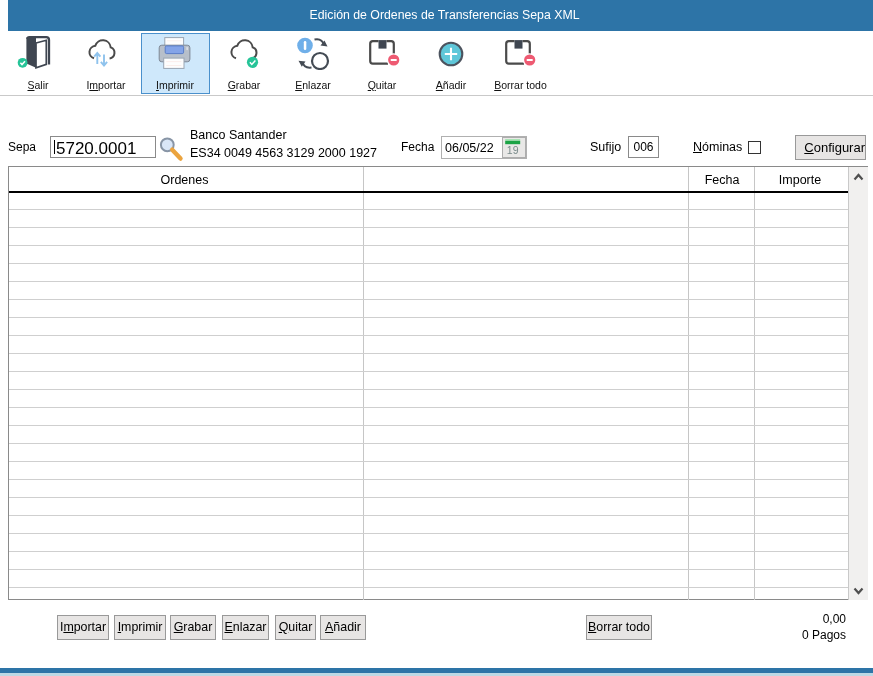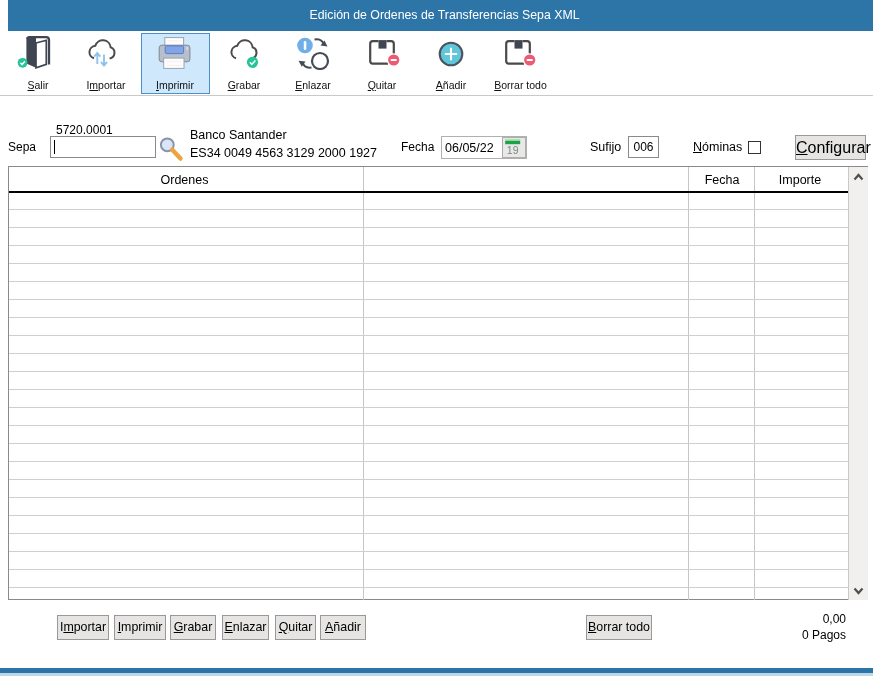--- a/index.html
+++ b/index.html
@@ -86,21 +86,21 @@
 <div class="abs lbl" style="left:135px;top:79px;width:80px"><span class="u">I</span>mprimir</div>
 <div class="abs lbl" style="left:204px;top:79px;width:80px"><span class="u">G</span>rabar</div>
 <div class="abs lbl" style="left:273px;top:79px;width:80px"><span class="u">E</span>nlazar</div>
 <div class="abs lbl" style="left:342px;top:79px;width:80px"><span class="u">Q</span>uitar</div>
 <div class="abs lbl" style="left:411px;top:79px;width:80px"><span class="u">A</span>ñadir</div>
 <div class="abs lbl" style="left:478px;top:79px;width:85px"><span class="u">B</span>orrar todo</div>
 
 <div class="abs" style="left:8px;top:140px;font-size:12px">Sepa</div>
 <div class="abs" style="left:50px;top:136px;width:106px;height:22px;background:#fff;border:1px solid #8a8a8a"></div>
 <div class="abs" style="left:54px;top:140px;width:1.2px;height:14px;background:#000"></div>
-<div class="abs" style="left:56px;top:123px;font-size:12px">5720.0001</div>
+<div class="abs" style="left:56px;top:139px;font-size:17px">5720.0001</div>
 <svg class="abs" style="left:159px;top:137px" width="27" height="26" viewBox="0 0 27 26">
   <circle cx="8.3" cy="7.8" r="6.4" fill="#d9e6f7" stroke="#8895a6" stroke-width="2"></circle>
   <path d="M13.2,12.7 L21.5,21.6" stroke="#eba43f" stroke-width="4.4" stroke-linecap="round"></path>
 </svg>
 <div class="abs" style="left:190px;top:128px;font-size:12.5px">Banco Santander</div>
 <div class="abs" style="left:190px;top:146px;font-size:12.5px">ES34 0049 4563 3129 2000 1927</div>
 
 <div class="abs" style="left:401px;top:140px;font-size:12px">Fecha</div>
 <div class="abs" style="left:441px;top:136px;width:86px;height:23px;background:#fff;border:1px solid #b0b0b0"></div>
 <div class="abs" style="left:445px;top:141px;font-size:12.5px">06/05/22</div>
@@ -110,21 +110,21 @@
   <rect x="2.2" y="2.8" width="15" height="3.4" fill="#1ba345"></rect>
   <text x="9.7" y="15.8" font-size="10.5" fill="#798a8a" text-anchor="middle" font-family="Liberation Sans, sans-serif">19</text>
 </svg>
 
 <div class="abs" style="left:590px;top:140px;font-size:12.5px">Sufijo</div>
 <div class="abs" style="left:628px;top:136px;width:31px;height:22px;background:#fff;border:1px solid #8a8a8a;font-size:12px;text-align:center;line-height:21px">006</div>
 
 <div class="abs" style="left:693px;top:140px;font-size:12.5px"><span class="u">N</span>óminas</div>
 <div class="abs" style="left:748px;top:141px;width:13px;height:13px;background:#fff;border:1.4px solid #333"></div>
 
-<div class="abs" style="left:795px;top:135px;width:71px;height:25px;background:#e7e5e4;border:1px solid #999;font-size:16px;text-align:left;line-height:23px"><span class="u">C</span>onfigurar</div>
+<div class="abs" style="left:795px;top:135px;width:71px;height:25px;background:#e7e5e4;border:1px solid #999;font-size:13px;text-align:right;line-height:23px"><span class="u">C</span>onfigurar</div>
 
 <div class="abs" style="left:8px;top:166px;width:860px;height:434px;border:1px solid #8a8a8a;background:#fff">
 
   <div class="abs hdr" style="left:0;top:6px;width:351px">Ordenes</div>
   <div class="abs hdr" style="left:680px;top:6px;width:66px">Fecha</div>
   <div class="abs hdr" style="left:746px;top:6px;width:90px">Importe</div>
 
   <div class="abs" style="left:354px;top:0;width:1px;height:433px;background:#c6c6c6"></div>
   <div class="abs" style="left:679px;top:0;width:1px;height:433px;background:#c6c6c6"></div>
   <div class="abs" style="left:745px;top:0;width:1px;height:433px;background:#c6c6c6"></div>

